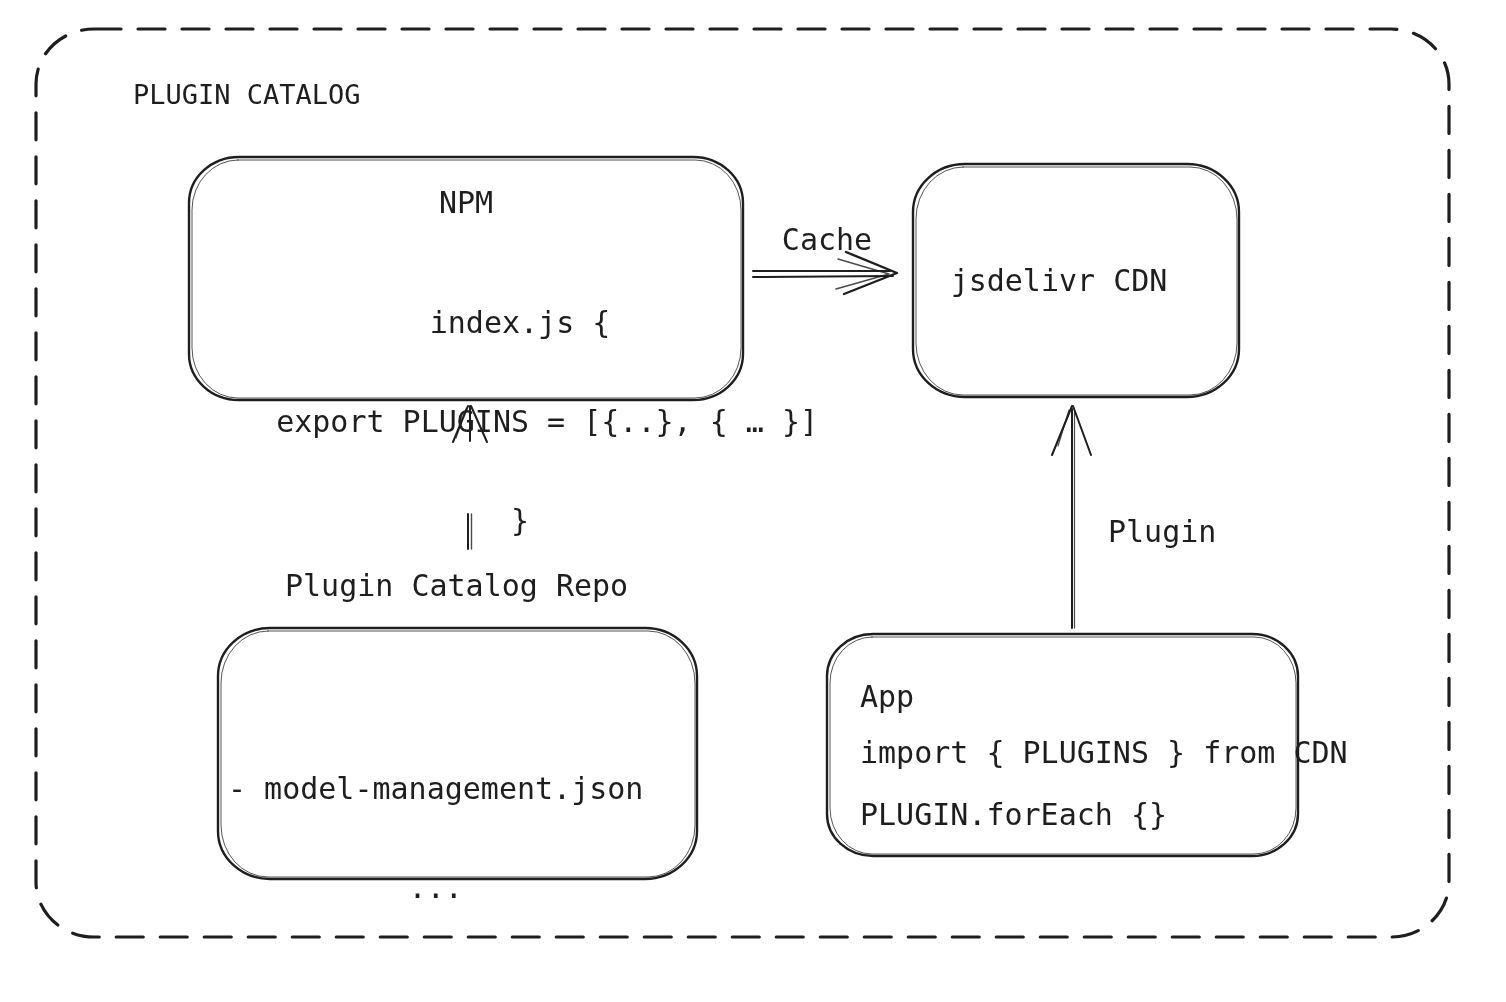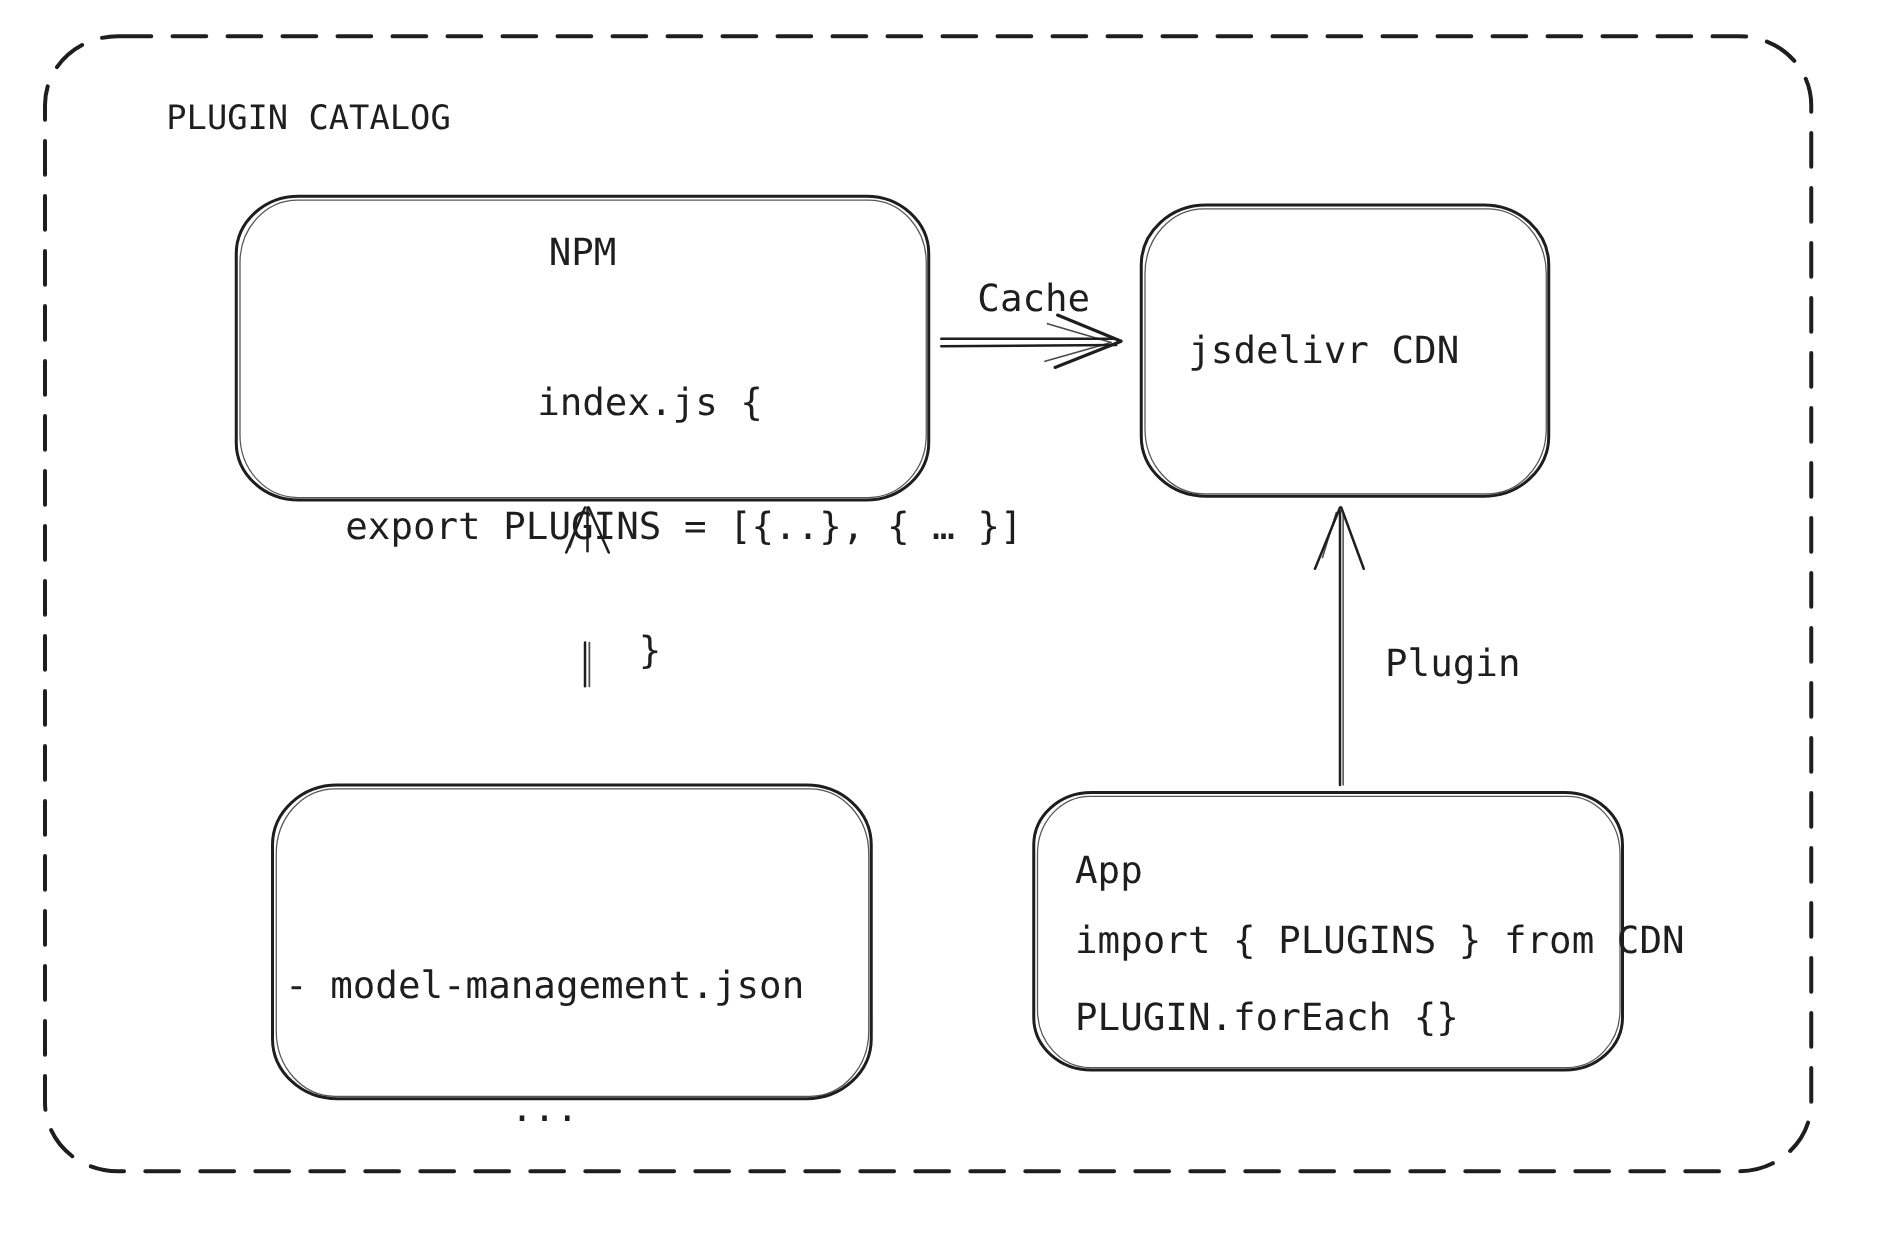--- a/index.html
+++ b/index.html
@@ -78,20 +78,21 @@
     <div>}</div>
   </div>
 
   <div class="txt center" style="left:767px;top:200px;width:120px;margin-top:23px;">Cache</div>
 
   <div class="txt flexcenter" style="left:913px;top:164px;width:292px;height:233px;">jsdelivr CDN</div>
 
   <div class="txt center" style="left:330px;top:449px;width:280px;line-height:28px;">
   </div>
 
+  <div class="txt center" style="left:285px;top:569px;width:300px;">Plugin Catalog Repo</div>
   <div class="txt code" style="left:228px;top:706px;">
     <div>- model-management.json</div>
     <div>...</div>
   </div>
 
   <div class="txt" style="left:860px;top:680px;">App</div>
   <div class="txt code" style="left:860px;top:736px;">import { PLUGINS } from CDN</div>
   <div class="txt code" style="left:860px;top:798px;">PLUGIN.forEach {}</div>
 
   <div class="txt" style="left:1108px;top:515px;">Plugin</div>

